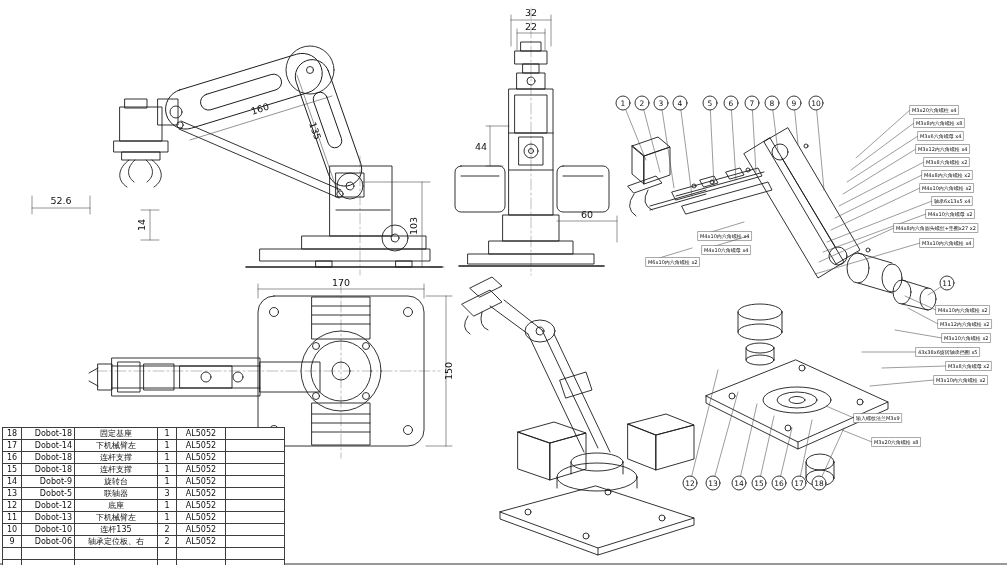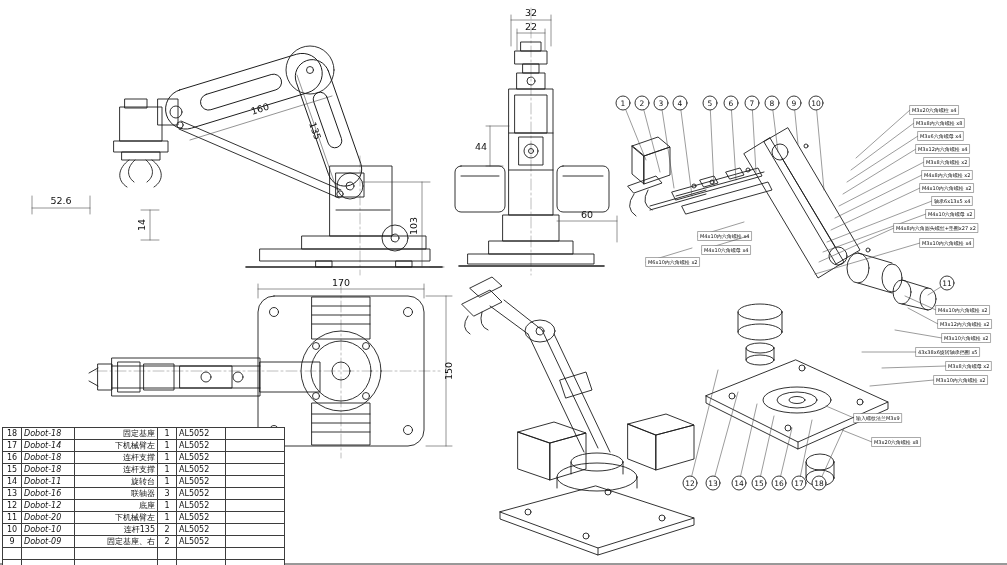--- a/index.html
+++ b/index.html
@@ -16,24 +16,24 @@
   .balloon{fill:#fff;stroke:#222;stroke-width:0.9;}
   .balloon-num{font:7.5px "DejaVu Sans",sans-serif;}
   .callout-text{font:5px "DejaVu Sans",sans-serif;}
   .callout-box{fill:#fff;stroke:#555;stroke-width:0.5;}
   .leader{stroke:#4a4a4a;stroke-width:0.55;}
   #bom{position:absolute;left:2px;top:427px;border-collapse:collapse;background:#fff;
        font:8px "DejaVu Sans",sans-serif;color:#111;table-layout:fixed;}
   #bom td{border:1px solid #3d3d3d;height:11px;line-height:11px;padding:0 2px;
           white-space:nowrap;overflow:hidden;}
   #bom .c0{width:14px;text-align:center;}
-  #bom .c1{width:48px;text-align:left;font-style:italic;}
-  #bom .c2{width:78px;text-align:right;}
+  #bom .c1{width:48px;text-align:right;}
+  #bom .c2{width:78px;text-align:center;}
   #bom .c3{width:14px;text-align:center;}
-  #bom .c4{width:44px;}
+  #bom .c4{width:44px;text-align:center;}
   #bom .c5{width:54px;}
 </style>
 </head>
 <body>
 
 <div class="canvas">
 <svg width="1007" height="565" viewBox="0 0 1007 565">
 
   <g id="side-view">
     <line class="cl" x1="360" y1="156" x2="360" y2="275"></line>
@@ -464,62 +464,62 @@
         <tr>
           <td class="c0">15</td>
           <td class="c1">Dobot-18</td>
           <td class="c2">连杆支撑</td>
           <td class="c3">1</td>
           <td class="c4">AL5052</td>
           <td class="c5"></td>
         </tr>
         <tr>
           <td class="c0">14</td>
-          <td class="c1">Dobot-11</td>
+          <td class="c1">Dobot-9</td>
           <td class="c2">旋转台</td>
           <td class="c3">1</td>
           <td class="c4">AL5052</td>
           <td class="c5"></td>
         </tr>
         <tr>
           <td class="c0">13</td>
-          <td class="c1">Dobot-16</td>
+          <td class="c1">Dobot-5</td>
           <td class="c2">联轴器</td>
           <td class="c3">3</td>
           <td class="c4">AL5052</td>
           <td class="c5"></td>
         </tr>
         <tr>
           <td class="c0">12</td>
           <td class="c1">Dobot-12</td>
           <td class="c2">底座</td>
           <td class="c3">1</td>
           <td class="c4">AL5052</td>
           <td class="c5"></td>
         </tr>
         <tr>
           <td class="c0">11</td>
-          <td class="c1">Dobot-20</td>
+          <td class="c1">Dobot-13</td>
           <td class="c2">下机械臂左</td>
           <td class="c3">1</td>
           <td class="c4">AL5052</td>
           <td class="c5"></td>
         </tr>
         <tr>
           <td class="c0">10</td>
           <td class="c1">Dobot-10</td>
           <td class="c2">连杆135</td>
           <td class="c3">2</td>
           <td class="c4">AL5052</td>
           <td class="c5"></td>
         </tr>
         <tr>
           <td class="c0">9</td>
-          <td class="c1">Dobot-09</td>
-          <td class="c2">固定基座、右</td>
+          <td class="c1">Dobot-06</td>
+          <td class="c2">轴承定位板、右</td>
           <td class="c3">2</td>
           <td class="c4">AL5052</td>
           <td class="c5"></td>
         </tr>
         <tr>
           <td class="c0"></td>
           <td class="c1"></td>
           <td class="c2"></td>
           <td class="c3"></td>
           <td class="c4"></td>

